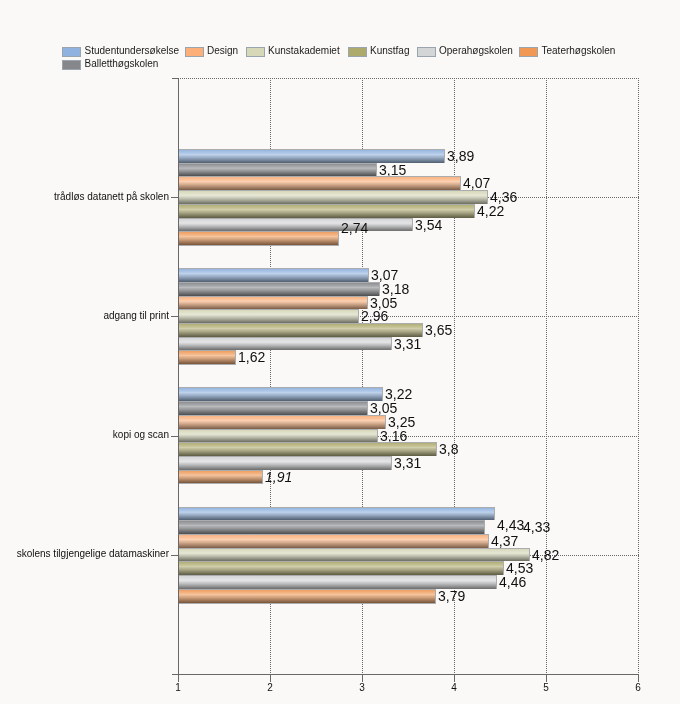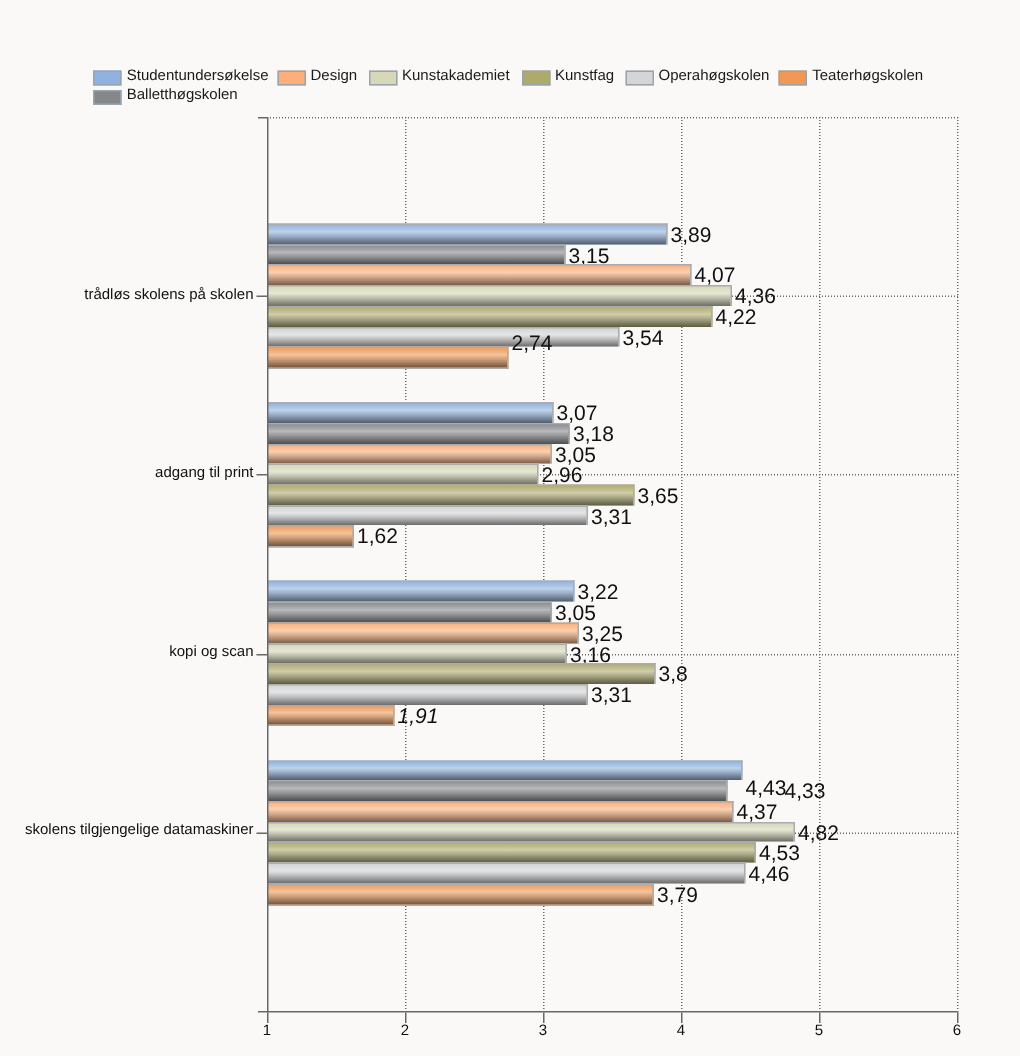--- a/index.html
+++ b/index.html
@@ -90,21 +90,21 @@
       <div class="bar" style="left: 178px; top: 176px; width: 283px; height: 14px; background: linear-gradient(rgba(255, 255, 255, 0.06) 0%, rgba(223, 223, 223, 0.137) 3.8%, rgba(253, 253, 253, 0.32) 26.9%, rgba(246, 246, 246, 0.47) 34.6%, rgba(223, 223, 223, 0.43) 42.3%, rgba(167, 167, 167, 0.48) 57.7%, rgba(111, 111, 111, 0.506) 73.1%, rgba(69, 69, 69, 0.58) 88.5%, rgba(40, 40, 40, 0.6) 100%), rgb(252, 175, 120);"></div>
       <div class="blabel" style="left: 463px; top: 177px;">4,07</div>
       <div class="bar" style="left: 178px; top: 190px; width: 310px; height: 14px; background: linear-gradient(rgba(255, 255, 255, 0.06) 0%, rgba(223, 223, 223, 0.137) 3.8%, rgba(253, 253, 253, 0.32) 26.9%, rgba(246, 246, 246, 0.47) 34.6%, rgba(223, 223, 223, 0.43) 42.3%, rgba(167, 167, 167, 0.48) 57.7%, rgba(111, 111, 111, 0.506) 73.1%, rgba(69, 69, 69, 0.58) 88.5%, rgba(40, 40, 40, 0.6) 100%), rgb(215, 216, 184);"></div>
       <div class="blabel" style="left: 490px; top: 191px;">4,36</div>
       <div class="bar" style="left: 178px; top: 204px; width: 297px; height: 14px; background: linear-gradient(rgba(255, 255, 255, 0.06) 0%, rgba(223, 223, 223, 0.137) 3.8%, rgba(253, 253, 253, 0.32) 26.9%, rgba(246, 246, 246, 0.47) 34.6%, rgba(223, 223, 223, 0.43) 42.3%, rgba(167, 167, 167, 0.48) 57.7%, rgba(111, 111, 111, 0.506) 73.1%, rgba(69, 69, 69, 0.58) 88.5%, rgba(40, 40, 40, 0.6) 100%), rgb(174, 170, 107);"></div>
       <div class="blabel" style="left: 477px; top: 205px;">4,22</div>
       <div class="bar" style="left: 178px; top: 218px; width: 235px; height: 13px; background: linear-gradient(rgba(255, 255, 255, 0.06) 0%, rgba(223, 223, 223, 0.137) 3.8%, rgba(253, 253, 253, 0.32) 26.9%, rgba(246, 246, 246, 0.47) 34.6%, rgba(223, 223, 223, 0.43) 42.3%, rgba(167, 167, 167, 0.48) 57.7%, rgba(111, 111, 111, 0.506) 73.1%, rgba(69, 69, 69, 0.58) 88.5%, rgba(40, 40, 40, 0.6) 100%), rgb(212, 213, 215);"></div>
       <div class="blabel" style="left: 415px; top: 218.5px;">3,54</div>
       <div class="bar bar-last" style="left: 178px; top: 231px; width: 161px; height: 15px; background: linear-gradient(rgba(255, 255, 255, 0.06) 0%, rgba(223, 223, 223, 0.137) 3.8%, rgba(253, 253, 253, 0.32) 26.9%, rgba(246, 246, 246, 0.47) 34.6%, rgba(223, 223, 223, 0.43) 42.3%, rgba(167, 167, 167, 0.48) 57.7%, rgba(111, 111, 111, 0.506) 73.1%, rgba(69, 69, 69, 0.58) 88.5%, rgba(40, 40, 40, 0.6) 100%), rgb(241, 153, 84);"></div>
       <div class="blabel" style="left: 341px; top: 222px;">2,74</div>
-      <div class="catlabel" style="right: 511px; top: 190.7px;">trådløs skolens på skolen</div>
+      <div class="catlabel" style="right: 511px; top: 190.7px;">trådløs datanett på skolen</div>
       <div class="tick" style="left: 171px; top: 197px; width: 7px; height: 1px;"></div>
       <div class="bar" style="left: 178px; top: 268px; width: 191px; height: 14px; background: linear-gradient(rgba(255, 255, 255, 0.06) 0%, rgba(223, 223, 223, 0.137) 3.8%, rgba(253, 253, 253, 0.32) 26.9%, rgba(246, 246, 246, 0.47) 34.6%, rgba(223, 223, 223, 0.43) 42.3%, rgba(167, 167, 167, 0.48) 57.7%, rgba(111, 111, 111, 0.506) 73.1%, rgba(69, 69, 69, 0.58) 88.5%, rgba(40, 40, 40, 0.6) 100%), rgb(143, 178, 224);"></div>
       <div class="blabel" style="left: 371px; top: 269px;">3,07</div>
       <div class="bar" style="left: 178px; top: 282px; width: 202px; height: 14px; background: linear-gradient(rgba(255, 255, 255, 0.06) 0%, rgba(223, 223, 223, 0.137) 3.8%, rgba(253, 253, 253, 0.32) 26.9%, rgba(246, 246, 246, 0.47) 34.6%, rgba(223, 223, 223, 0.43) 42.3%, rgba(167, 167, 167, 0.48) 57.7%, rgba(111, 111, 111, 0.506) 73.1%, rgba(69, 69, 69, 0.58) 88.5%, rgba(40, 40, 40, 0.6) 100%), rgb(133, 135, 139);"></div>
       <div class="blabel" style="left: 382px; top: 283px;">3,18</div>
       <div class="bar" style="left: 178px; top: 296px; width: 190px; height: 13px; background: linear-gradient(rgba(255, 255, 255, 0.06) 0%, rgba(223, 223, 223, 0.137) 3.8%, rgba(253, 253, 253, 0.32) 26.9%, rgba(246, 246, 246, 0.47) 34.6%, rgba(223, 223, 223, 0.43) 42.3%, rgba(167, 167, 167, 0.48) 57.7%, rgba(111, 111, 111, 0.506) 73.1%, rgba(69, 69, 69, 0.58) 88.5%, rgba(40, 40, 40, 0.6) 100%), rgb(252, 175, 120);"></div>
       <div class="blabel" style="left: 370px; top: 296.5px;">3,05</div>
       <div class="bar" style="left: 178px; top: 309px; width: 181px; height: 14px; background: linear-gradient(rgba(255, 255, 255, 0.06) 0%, rgba(223, 223, 223, 0.137) 3.8%, rgba(253, 253, 253, 0.32) 26.9%, rgba(246, 246, 246, 0.47) 34.6%, rgba(223, 223, 223, 0.43) 42.3%, rgba(167, 167, 167, 0.48) 57.7%, rgba(111, 111, 111, 0.506) 73.1%, rgba(69, 69, 69, 0.58) 88.5%, rgba(40, 40, 40, 0.6) 100%), rgb(215, 216, 184);"></div>
       <div class="blabel" style="left: 361px; top: 310px;">2,96</div>
       <div class="bar" style="left: 178px; top: 323px; width: 245px; height: 14px; background: linear-gradient(rgba(255, 255, 255, 0.06) 0%, rgba(223, 223, 223, 0.137) 3.8%, rgba(253, 253, 253, 0.32) 26.9%, rgba(246, 246, 246, 0.47) 34.6%, rgba(223, 223, 223, 0.43) 42.3%, rgba(167, 167, 167, 0.48) 57.7%, rgba(111, 111, 111, 0.506) 73.1%, rgba(69, 69, 69, 0.58) 88.5%, rgba(40, 40, 40, 0.6) 100%), rgb(174, 170, 107);"></div>

